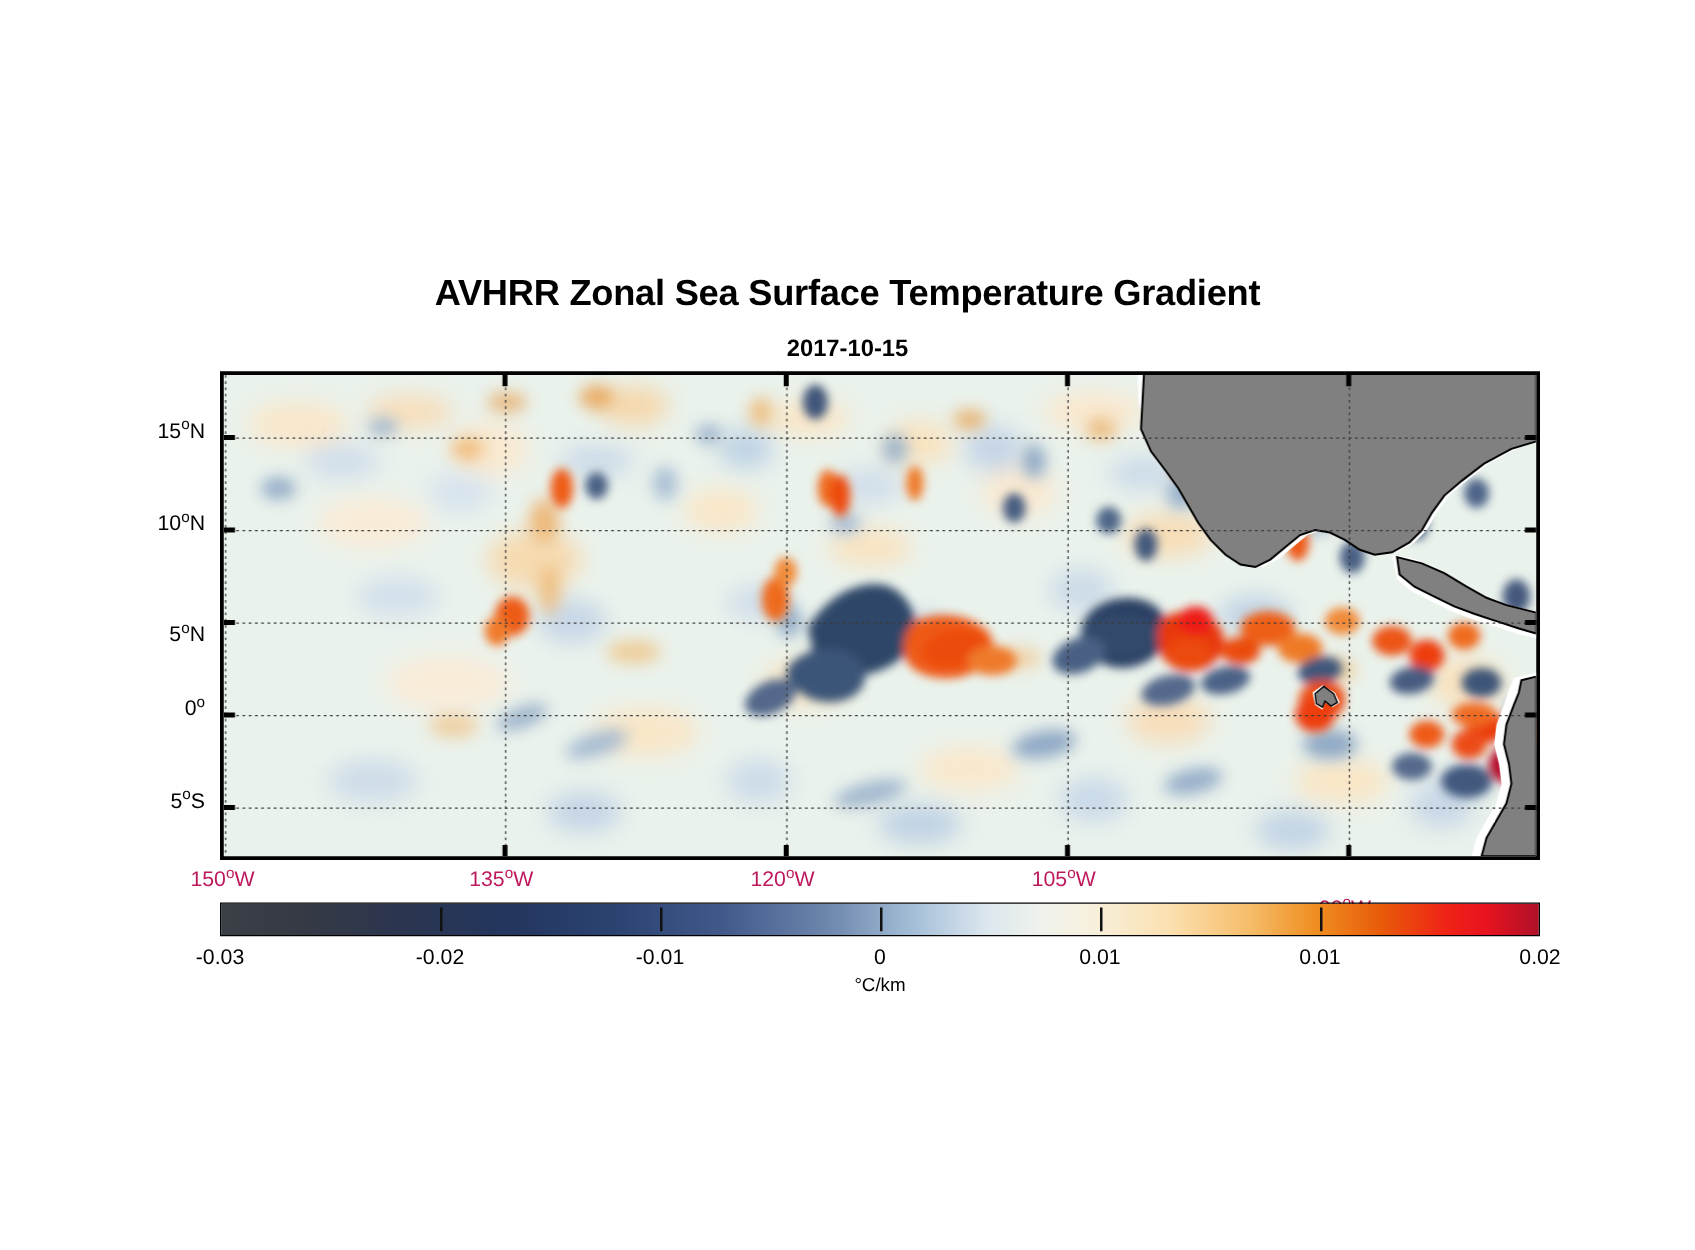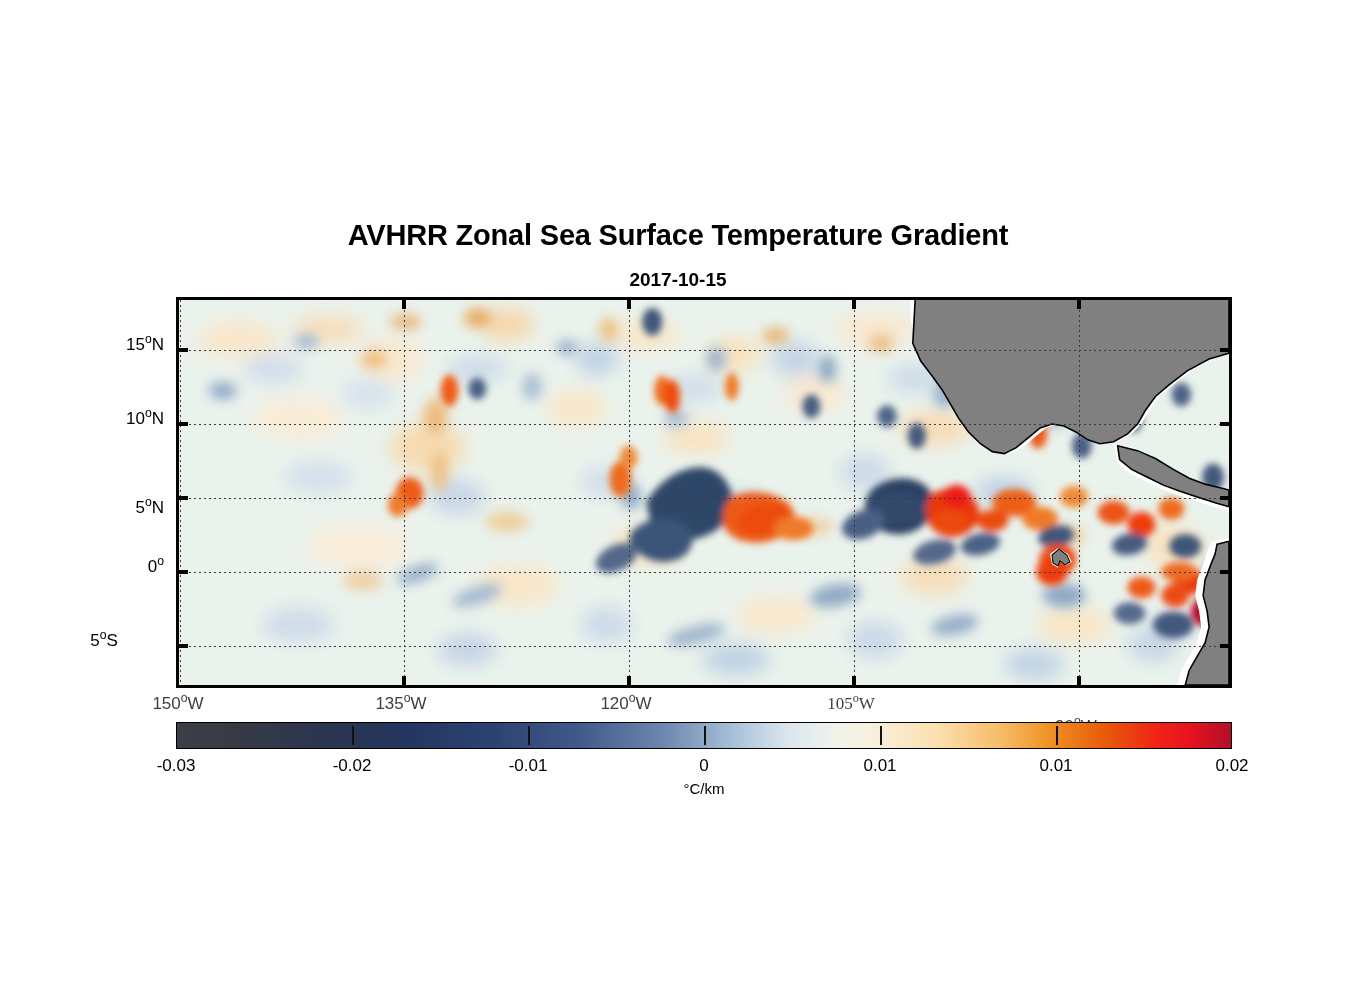--- a/index.html
+++ b/index.html
@@ -42,21 +42,21 @@
   .tick-y{position:absolute;left:0;width:9px;height:4px;background:#000;}
   .tick-y.r{left:auto;right:0;}
   .tick-x{position:absolute;top:0;height:9px;width:4px;background:#000;}
   .tick-x.b{top:auto;bottom:0;}
   .ylabel{
     position:absolute;text-align:right;width:120px;left:44px;
     font-size:17px;color:#000;transform:translateY(-50%);
   }
   .xlabel{
     position:absolute;text-align:center;width:160px;
-    font-size:17px;color:#404040;transform:translateX(-50%);
+    font-size:17px;color:#be185d;transform:translateX(-50%);
   }
   sup{font-size:0.72em;vertical-align:super;line-height:0;}
 
   
   .cbar-wrap{position:absolute;left:176px;top:706px;width:1056px;height:27px;}
   .cbar{
     position:absolute;left:0;top:0;width:100%;height:100%;
     border:1.5px solid #000;box-sizing:border-box;
     background:linear-gradient(to right,
       #3b3f46 0%,
@@ -355,28 +355,28 @@
       <div class="tick-x b" style="left:673px;"></div>
       <div class="tick-x b" style="left:898px;"></div>
     </div>
   </div>
 
   <div>
     <div class="ylabel" style="top:329px;">15<sup>o</sup>N</div>
     <div class="ylabel" style="top:403px;">10<sup>o</sup>N</div>
     <div class="ylabel" style="top:477px;margin-top:15px;">5<sup>o</sup>N</div>
     <div class="ylabel" style="top:551px;">0<sup>o</sup></div>
-    <div class="ylabel" style="top:625px;text-align:center;">5<sup>o</sup>S</div>
+    <div class="ylabel" style="top:625px;">5<sup>o</sup>S</div>
   </div>
 
   <div>
     <div class="xlabel" style="left:178px;top:678px;">150<sup>o</sup>W</div>
     <div class="xlabel" style="left:401px;top:678px;">135<sup>o</sup>W</div>
     <div class="xlabel" style="left:626px;top:678px;">120<sup>o</sup>W</div>
-    <div class="xlabel" style="left:851px;top:678px;font-family:Liberation Serif, serif;">105<sup>o</sup>W</div>
+    <div class="xlabel" style="left:851px;top:678px;">105<sup>o</sup>W</div>
     <div class="xlabel" style="left:1076px;top:678px;margin-top:23px;">90<sup>o</sup>W</div>
   </div>
 
   <div class="cbar-wrap">
     <div class="cbar"></div>
     <div class="cb-tick" style="left:176px;"></div>
     <div class="cb-tick" style="left:352px;"></div>
     <div class="cb-tick" style="left:528px;"></div>
     <div class="cb-tick" style="left:704px;"></div>
     <div class="cb-tick" style="left:880px;"></div>

